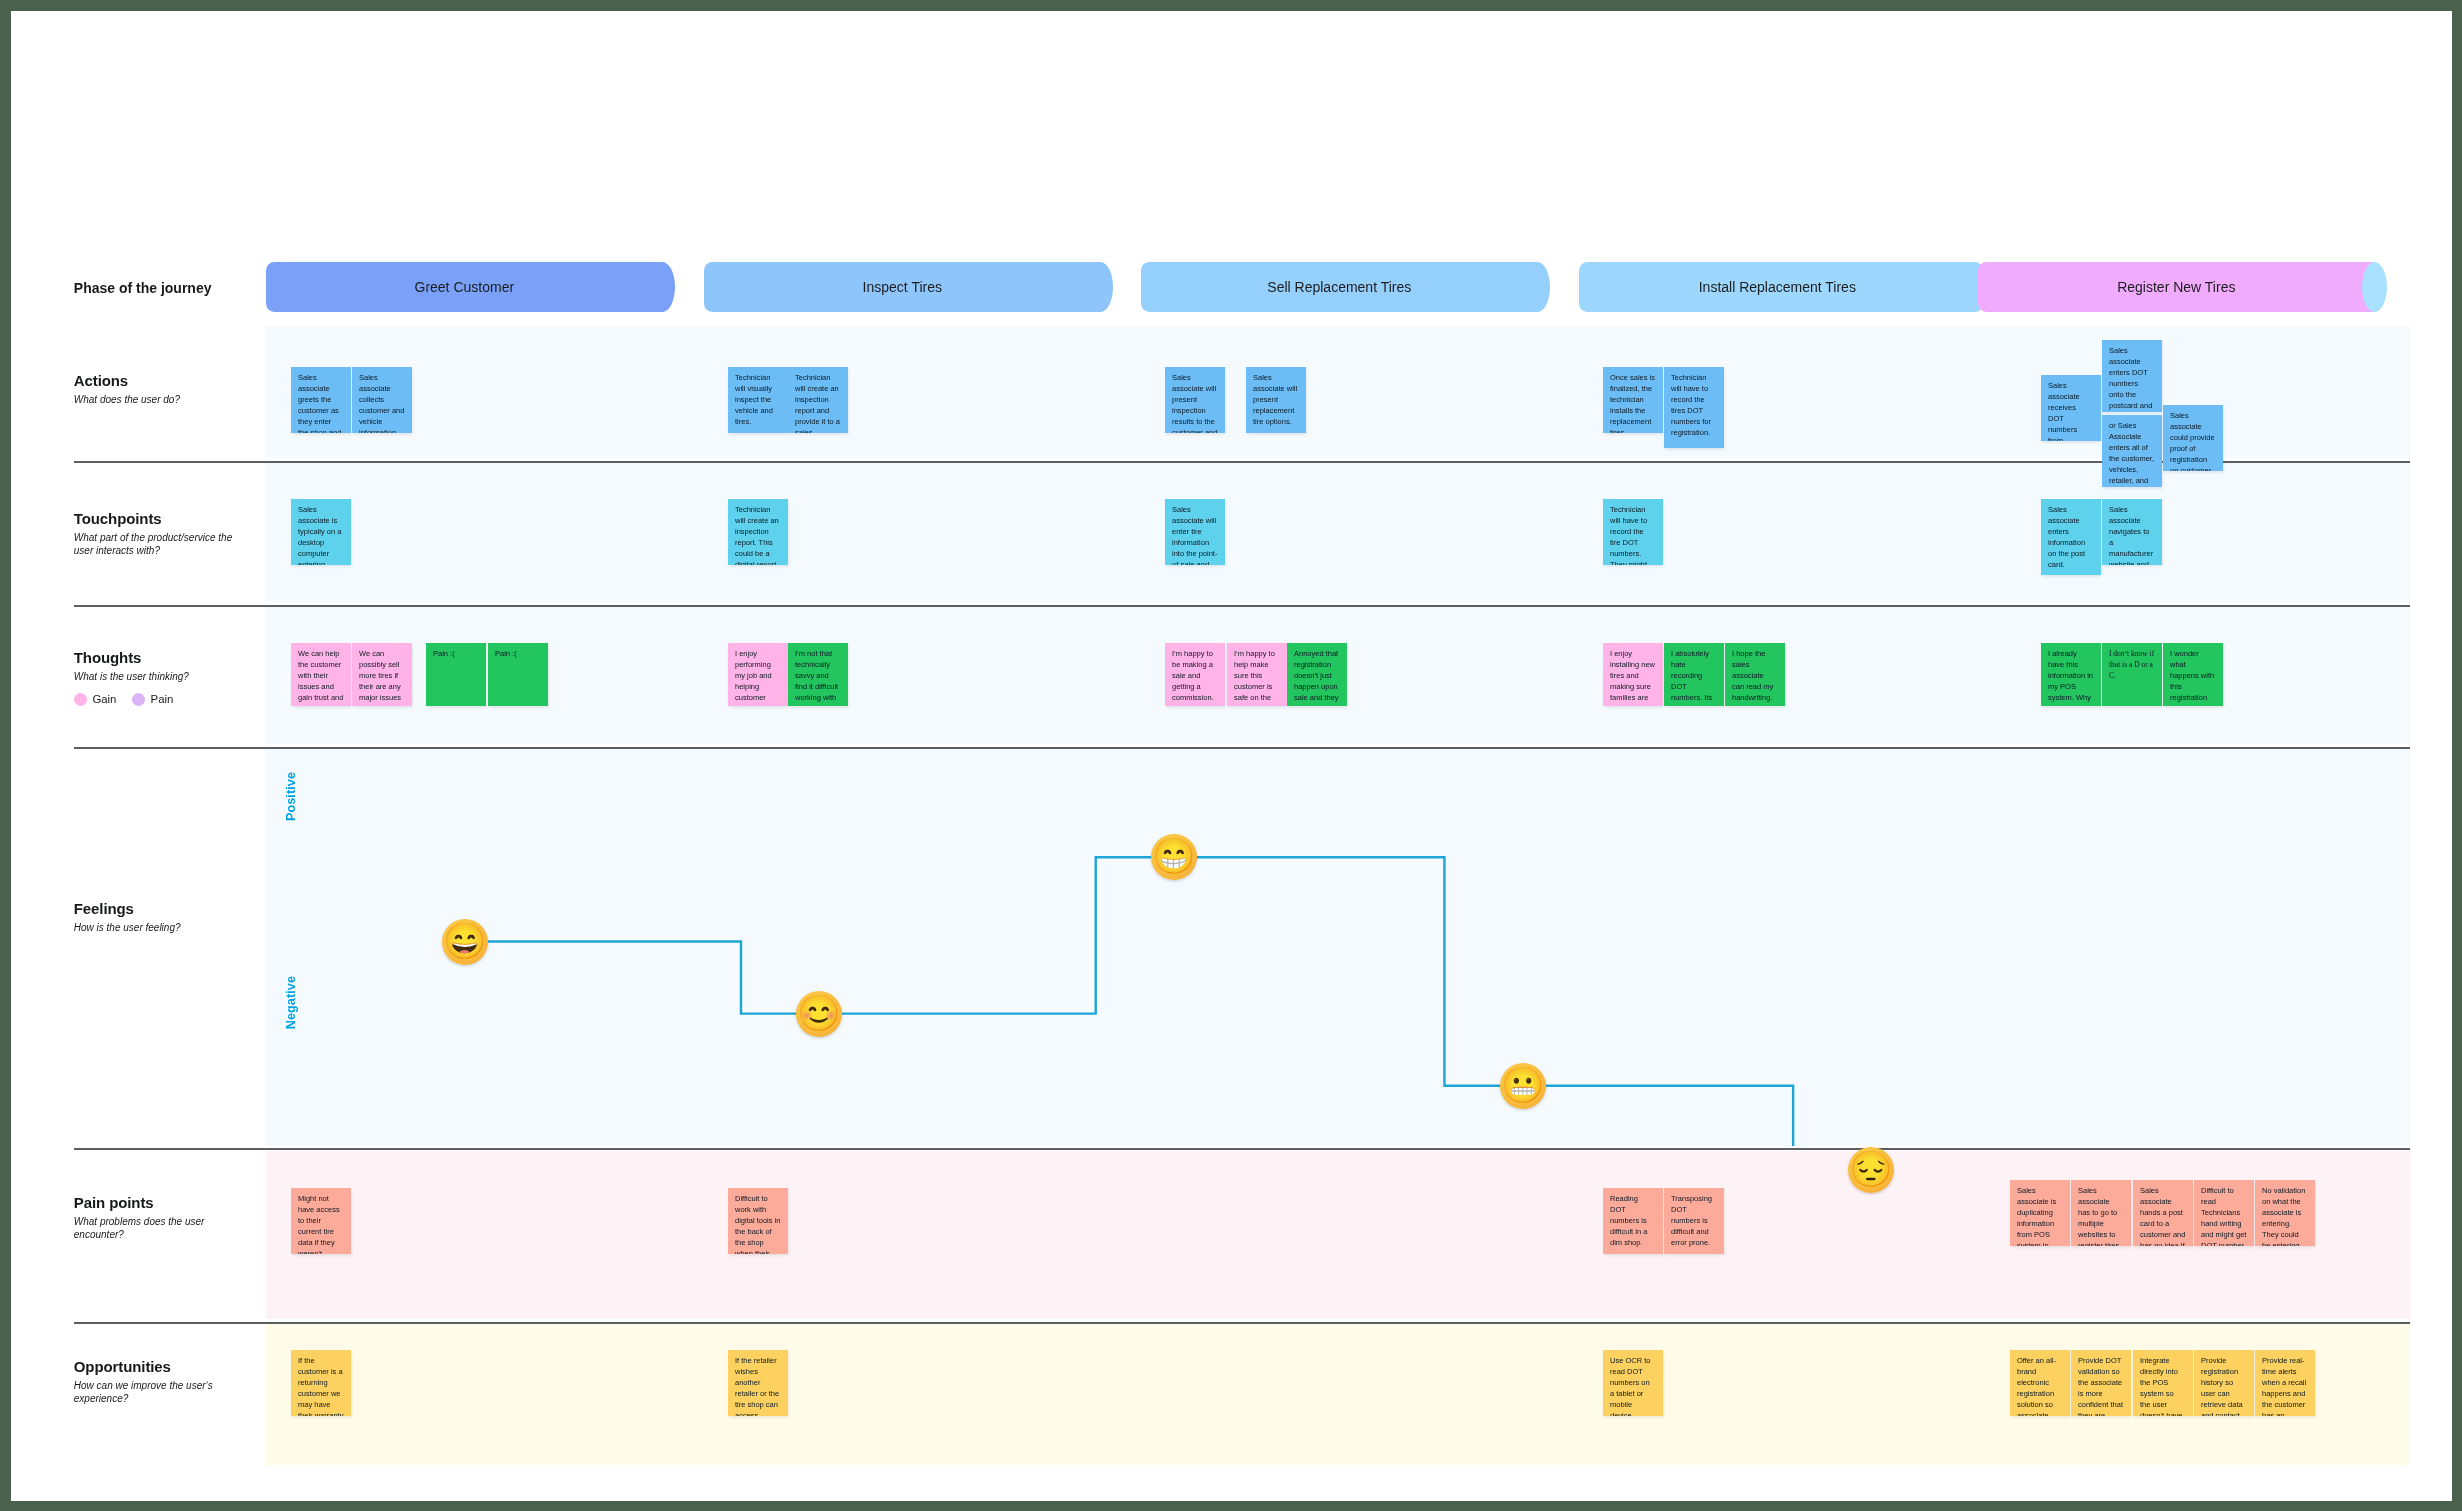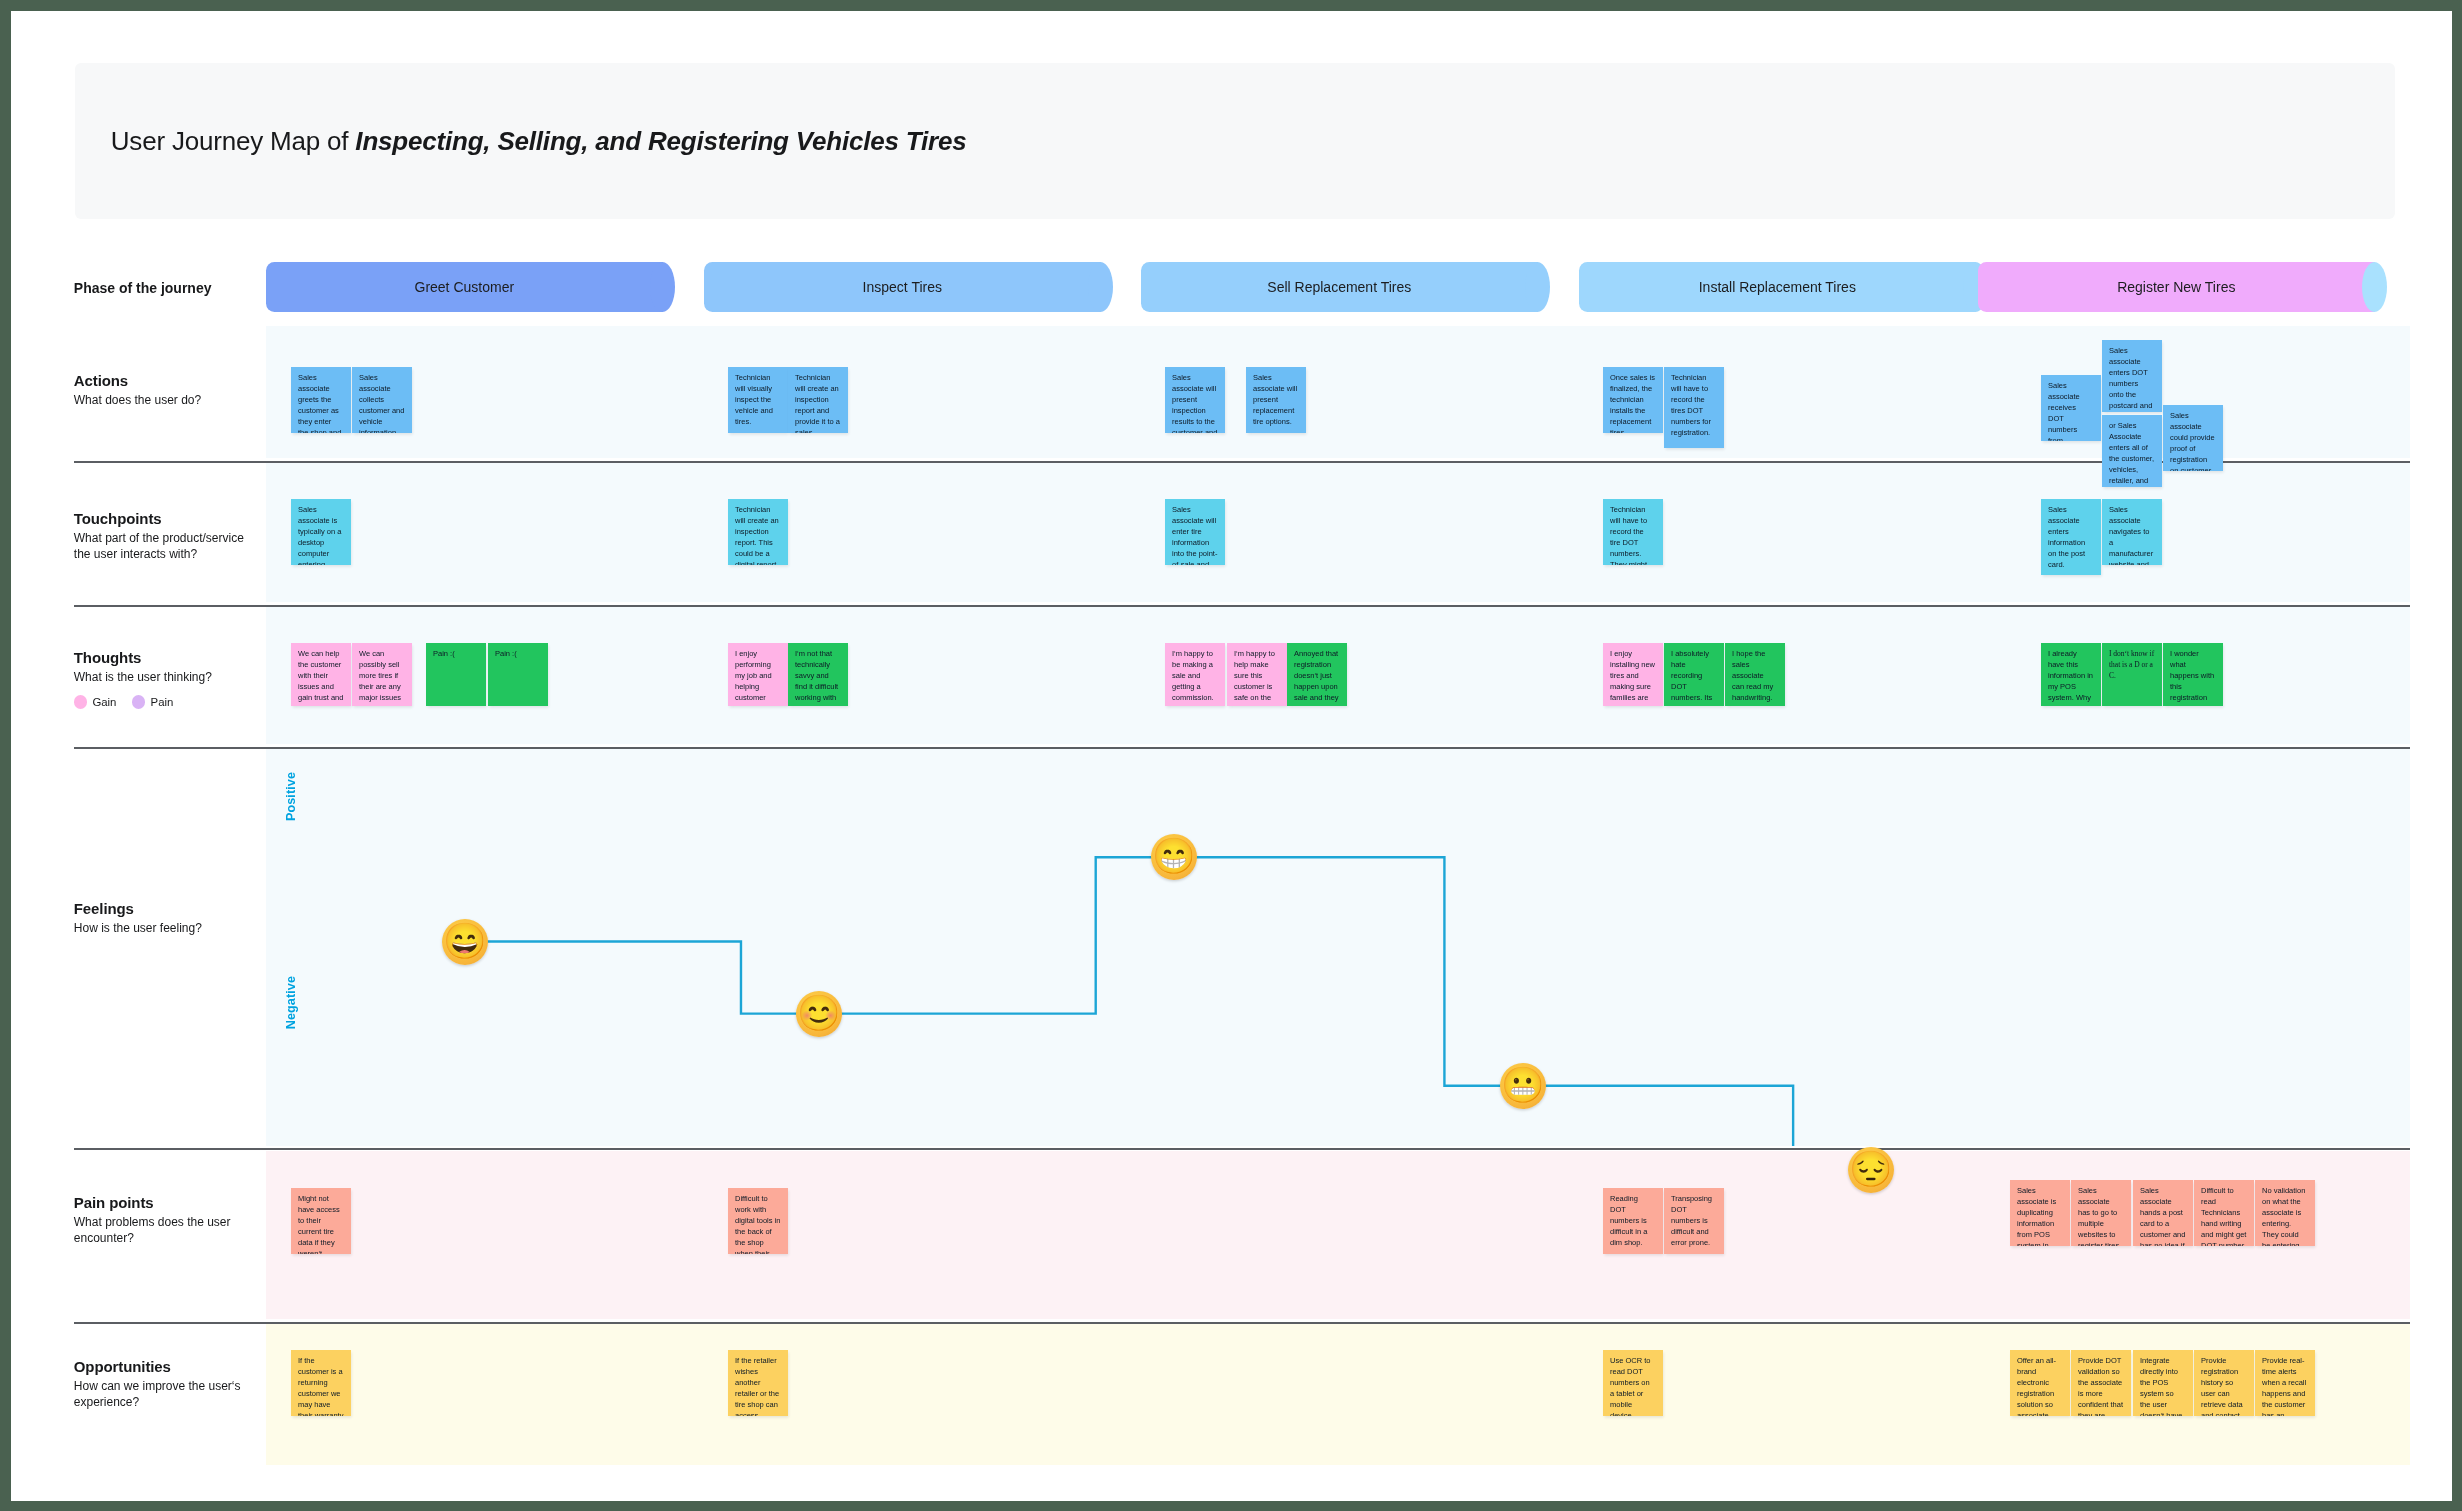--- a/index.html
+++ b/index.html
@@ -42,23 +42,24 @@
     width: 180px;
   }
   .row-label .rl-title {
     font-size: 15px;
     font-weight: bold;
     color: #18191b;
     letter-spacing: -0.1px;
     margin-bottom: 4.2px;
   }
   .row-label .rl-sub {
-    font-size: 12px;
+    font-size: 10px;
     color: #18191b;
     line-height: 1.32;
+    font-style: italic;
   }
   #phase-label {
     position: absolute;
     left: 63px; top: 269px;
     font-size: 14px;
     font-weight: bold;
     color: #18191b;
   }
 
   
@@ -168,25 +169,20 @@
     font-size: 35px;
     line-height: 1;
     transform: translateY(-0.6px);
   }
 </style>
 </head>
 <body>
 
 <div id="board">
 
-  <div id="title-banner">
-    <div id="title-text">
-      <span>User Journey Map of </span><span class="em">Inspecting, Selling, and Registering Vehicles Tires</span>
-    </div>
-  </div>
 
   <div id="phase-label">Phase of the journey</div>
   <div id="phase-chips">
       <div class="phase-chip" style="left: 255px; width: 397px; background: rgb(122, 161, 247);">
         <div class="pc-cap" style="background: rgb(122, 161, 247);"></div>
         <div class="pc-label">Greet Customer</div>
       </div>
       <div class="phase-chip" style="left: 693px; width: 397px; background: rgb(142, 198, 251);">
         <div class="pc-cap" style="background: rgb(142, 198, 251);"></div>
         <div class="pc-label">Inspect Tires</div>

